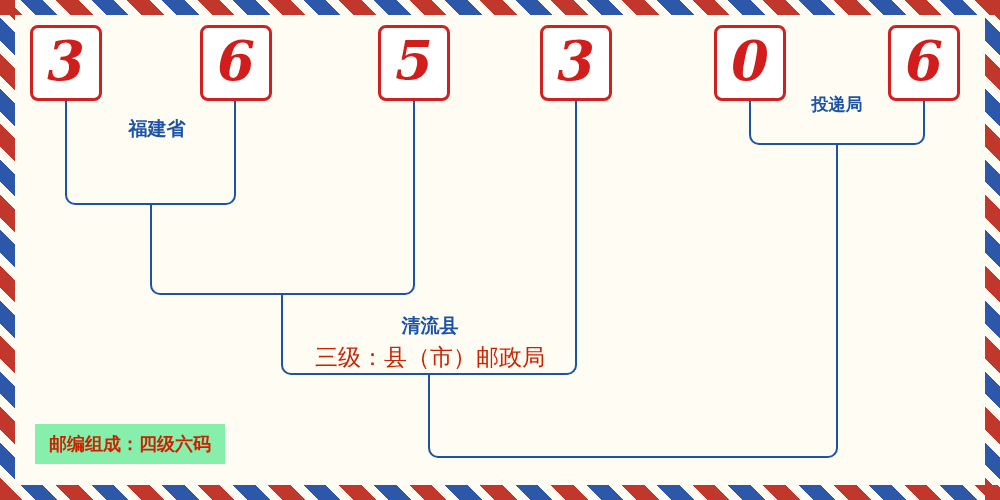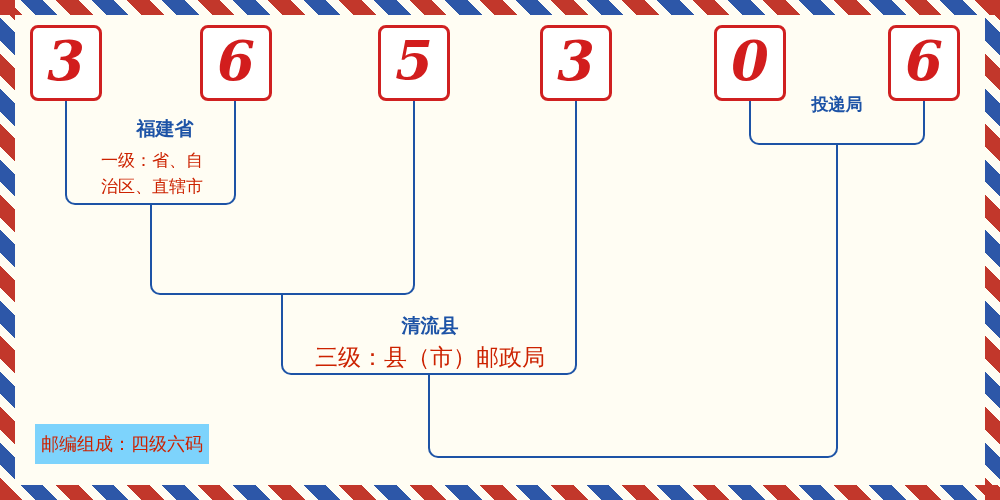--- a/index.html
+++ b/index.html
@@ -72,37 +72,37 @@
            border-right-width: 2px; border-bottom-width: 2px; border-radius: 0 0 10px 0; }
   .br-e { left: 749px; top: 100px; width: 176px; height: 45px;
           border-left-width: 2px; border-right-width: 2px; border-bottom-width: 2px;
           border-radius: 0 0 10px 10px; }
 
   
   .lbl { position: absolute; text-align: center; z-index: 2; }
   .place { color: #1d53a6; font-weight: bold; }
   .desc  { color: #cc2200; }
 
-  .lbl-l1-place { left: 85px;  top: 116px; width: 160px; font-size: 19px; }
+  .lbl-l1-place { left: 77px;  top: 116px; width: 160px; font-size: 19px; }
   .lbl-l1-desc  { left: 96px;  top: 147px; width: 112px; font-size: 17px; line-height: 1.55; }
   .lbl-l2-desc  { left: 200px; top: 257px; width: 190px; font-size: 17px; }
   .lbl-l3-place { left: 330px; top: 313px; width: 200px; font-size: 19px; }
   .lbl-l3-desc  { left: 300px; top: 342px; width: 260px; font-size: 23px; }
   .lbl-l4-place { left: 520px; top: 392px; width: 240px; font-size: 17px; }
   .lbl-l4-desc  { left: 520px; top: 429px; width: 240px; font-size: 17px; }
   .lbl-delivery { left: 757px; top: 93px; width: 160px; font-size: 17px; }
 
   .composition-badge {
     position: absolute;
     left: 35px; top: 424px;
-    background: #7dd3fc;
+    background: #86efac;
     color: #cc2200;
-    font-weight: normal;
+    font-weight: bold;
     font-size: 18px;
-    padding: 8px 6px;
+    padding: 8px 14px;
     z-index: 2;
   }
 </style>
 </head>
 <body>
 
 <div class="canvas">
 
   <div class="stripe-h stripe-top"></div>
   <div class="stripe-h stripe-bottom"></div>
@@ -131,21 +131,20 @@
   <div class="line br-a"></div>
   <div class="line br-b1"></div>
   <div class="line br-b2"></div>
   <div class="line br-c1"></div>
   <div class="line br-c2"></div>
   <div class="line br-d1"></div>
   <div class="line br-d2"></div>
   <div class="line br-e"></div>
 
   <div class="lbl place lbl-l1-place">福建省</div>
-  <div class="lbl desc  lbl-l1-desc">一级：省、自治区、直辖市</div>
 
 
   <div class="lbl place lbl-l3-place">清流县</div>
   <div class="lbl desc  lbl-l3-desc">三级：县（市）邮政局</div>
 
 
   <div class="lbl place lbl-delivery">投递局</div>
 
   <div class="composition-badge">邮编组成：四级六码</div>
 

